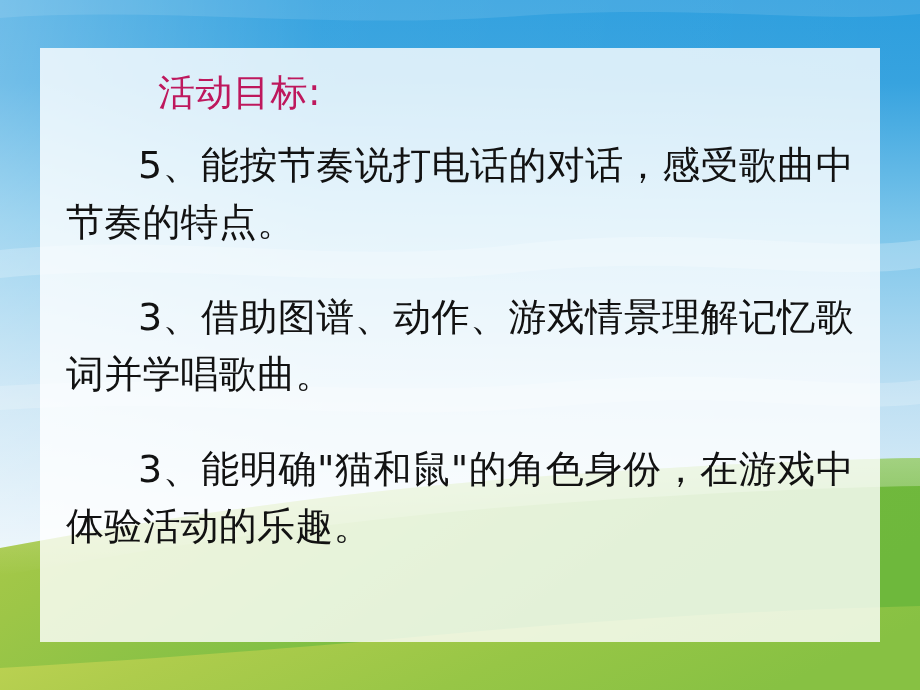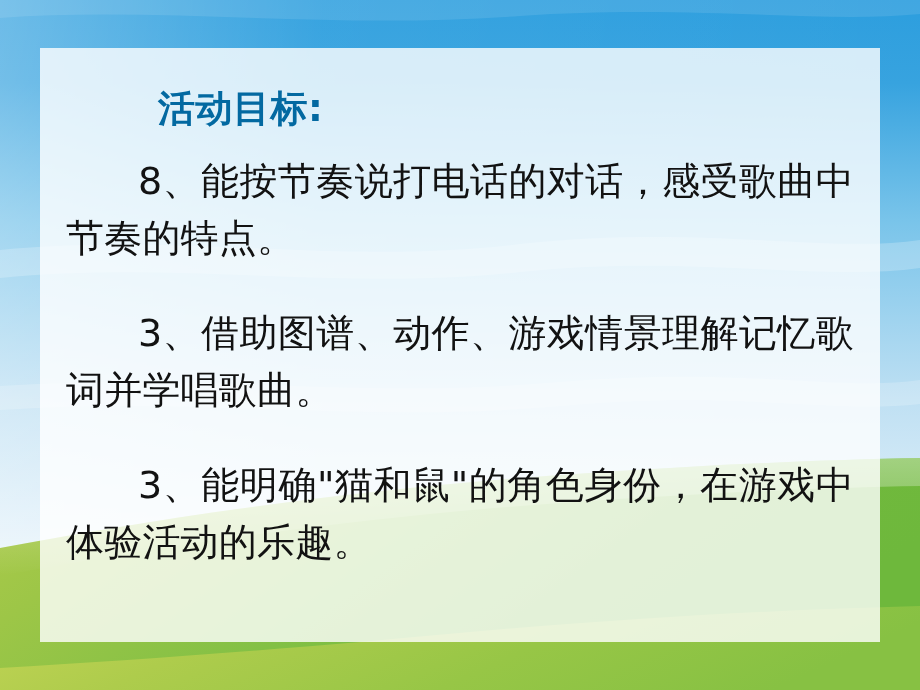--- a/index.html
+++ b/index.html
@@ -40,25 +40,24 @@
     height: 594px;
     box-sizing: border-box;
     padding: 18px 26px 10px 26px;
     background: rgba(255, 255, 255, 0.80);
     overflow: hidden;
   }
 
   .doc-title {
     font-size: 37px;
     line-height: 1.0;
-    color: #0369a1;
-    margin: 24px 0 0 92px;
+    color: #be185d;
+    margin: 8px 0 0 92px;
     letter-spacing: 0.5px;
     white-space: nowrap;
-    font-weight: bold;
   }
 
   .goal-block {
     margin-top: 26px;
     font-size: 38px;
     line-height: 1.50;
     color: #121212;
     text-indent: 72px;
     letter-spacing: 0.2px;
     text-align: justify;
@@ -122,21 +121,21 @@
              L920,486 C810,488 680,494 520,506 C320,522 150,548 0,576 Z" fill="url(#greenSoft)"></path>
 
     <path d="M0,668 C140,660 300,648 470,632 C630,618 770,610 920,606
              L920,690 L0,690 Z" fill="url(#greenFront)"></path>
   </svg>
 
   <div id="content-panel">
 
     <div class="doc-title">活动目标:</div>
 
-    <p class="goal-block g1">8、能按节奏说打电话的对话，感受歌曲中节奏的特点。</p>
+    <p class="goal-block g1">5、能按节奏说打电话的对话，感受歌曲中节奏的特点。</p>
 
     <p class="goal-block g2">3、借助图谱、动作、游戏情景理解记忆歌词并学唱歌曲。</p>
 
     <p class="goal-block g3">3、能明确"猫和鼠"的角色身份，在游戏中体验活动的乐趣。</p>
 
   </div>
 
 </div>
 
 </body></html>

